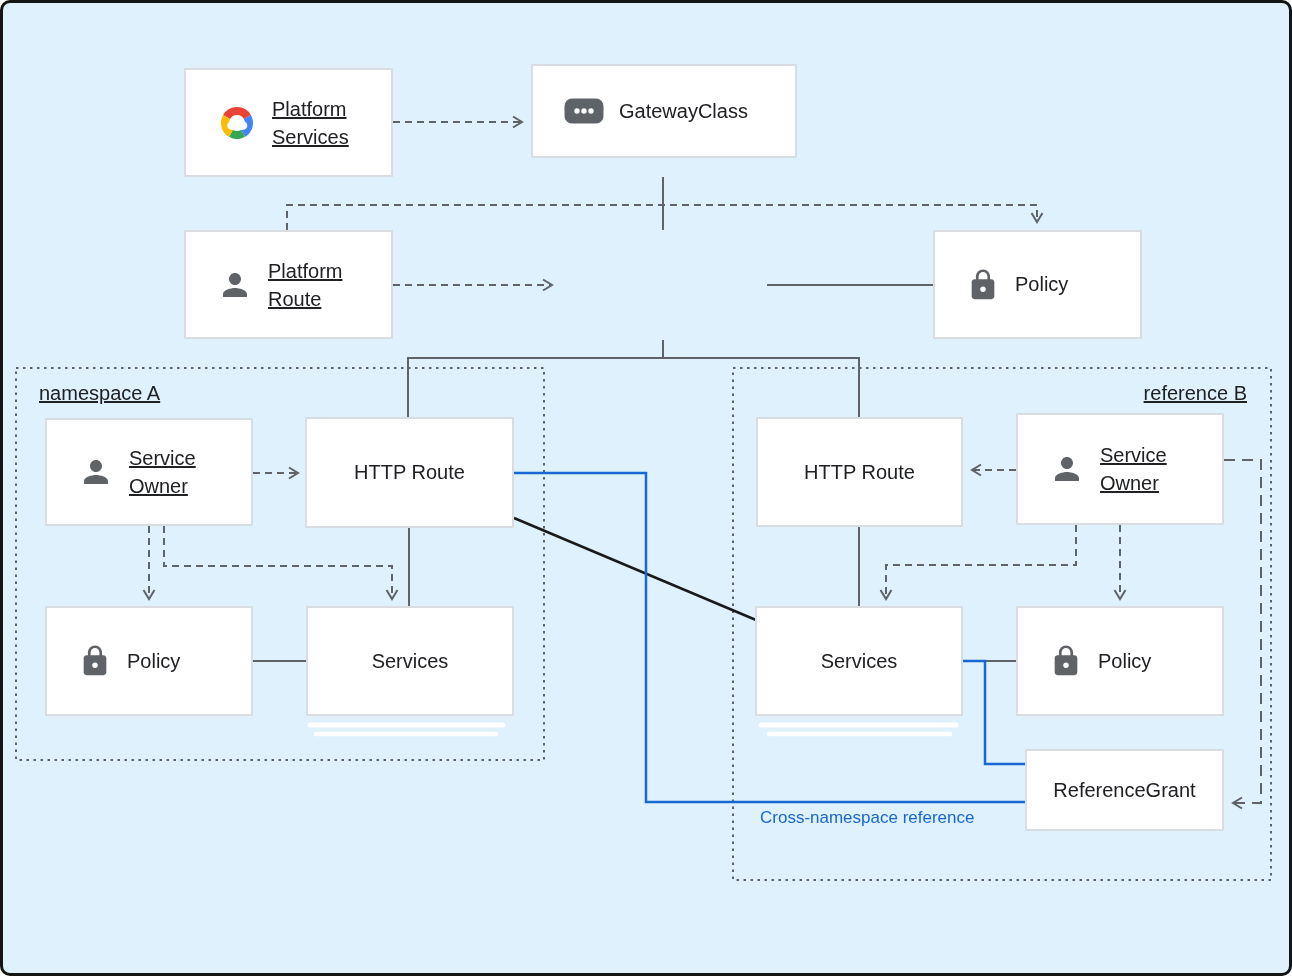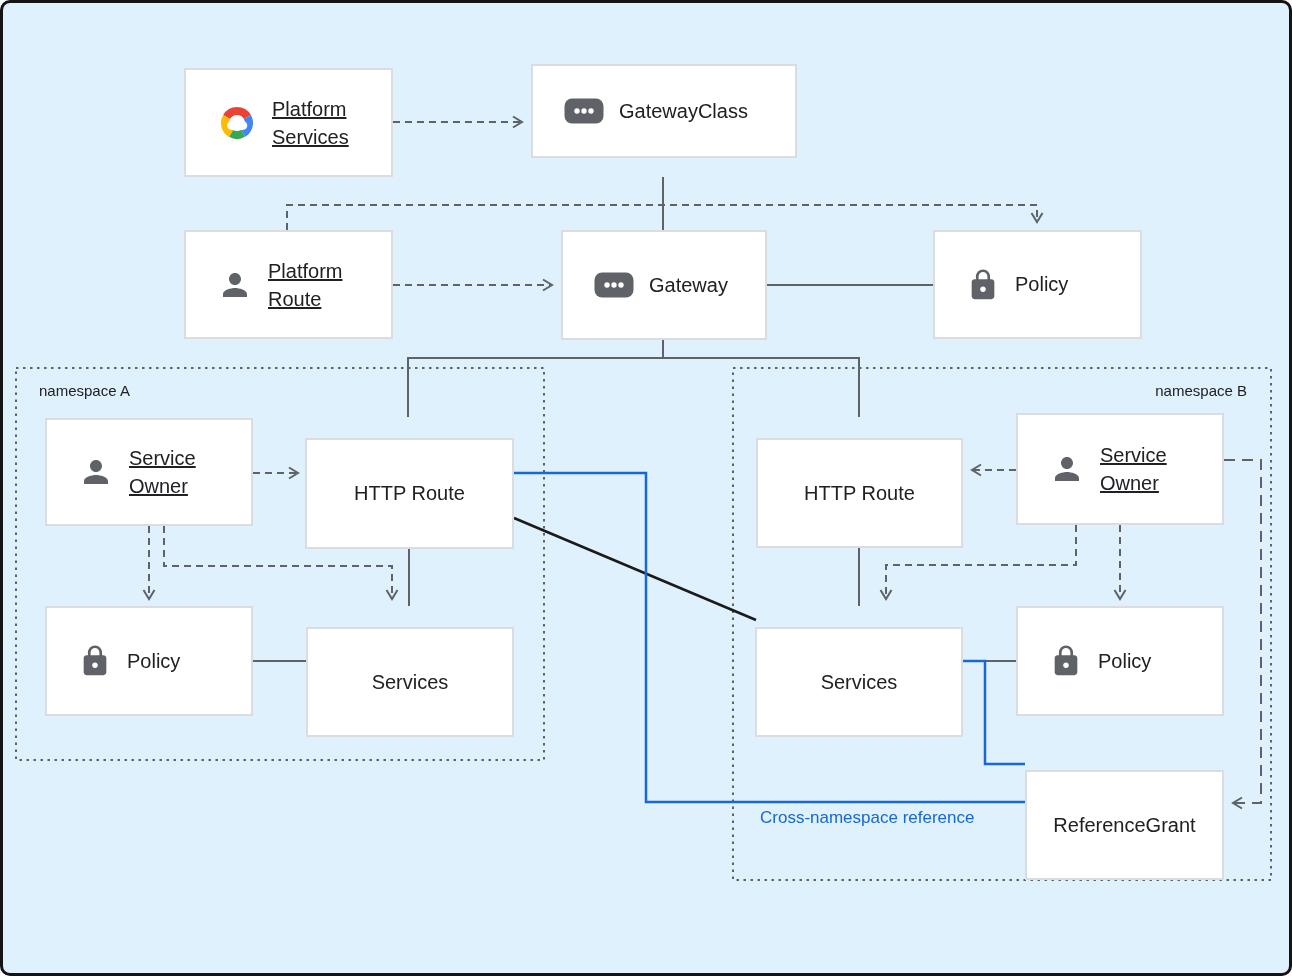--- a/index.html
+++ b/index.html
@@ -17,24 +17,24 @@
   .stroke-black{stroke:var(--line-black);fill:none;stroke-width:2.5;}
   .stroke-white{stroke:#ffffff;fill:none;stroke-linecap:round;}
   .dashed{stroke-dasharray:7 5;}
   .dashed-long{stroke-dasharray:11 7;}
   .dotted{stroke-dasharray:2.5 4.5;}
   .fill-icon{fill:var(--icon-gray);}
   .node{position:absolute;box-sizing:border-box;background:var(--node-fill);
     border:2px solid var(--node-border);display:flex;align-items:center;
     color:var(--text);font-size:20px;}
   .node.with-icon{padding-left:31px;gap:15px;justify-content:flex-start;}
-  .node.centered{justify-content:center;margin-top:21px;}
+  .node.centered{justify-content:center;}
   .two-line{line-height:28px;text-decoration:underline;}
   .icon{display:flex;align-items:center;justify-content:center;}
-  .ns-label{position:absolute;font-size:15px;color:var(--text);}
+  .ns-label{position:absolute;font-size:20px;color:var(--text);text-decoration:underline;}
   .cross-ref{position:absolute;font-size:17px;color:var(--accent-blue);text-align:right;}
 </style>
 </head>
 <body>
 
 <div class="frame">
 
   <svg class="wiring">
     <defs>
       <marker id="arrowGray" viewBox="-12 -8 14 16" refX="0" refY="0" markerWidth="14" markerHeight="16" orient="auto" markerUnits="userSpaceOnUse">
@@ -70,21 +70,21 @@
     <path d="M511 470 H643 V799 H1022" class="stroke-blue"></path>
     <path d="M960 658 H982 V761 H1022" class="stroke-blue"></path>
 
     <path d="M307 722 H500" stroke-width="5" class="stroke-white"></path>
     <path d="M313 731 H493" stroke-width="4.5" class="stroke-white"></path>
     <path d="M758 722 H953" stroke-width="5" class="stroke-white"></path>
     <path d="M766 731 H947" stroke-width="4.5" class="stroke-white"></path>
   </svg>
 
   <div class="ns-label" style="left:36px;top:379px">namespace A</div>
-  <div class="ns-label" style="right:42px;top:379px">namespace B</div>
+  <div class="ns-label" style="right:42px;top:379px">reference B</div>
 
   <div class="node with-icon" style="left:181px;top:65px;width:209px;height:109px">
     <span class="icon">
       <svg width="40" height="34" viewBox="0 0 40 34">
         <path d="M9.6 11 A12 12 0 0 1 30.4 11" stroke="#EA4335" stroke-width="8" fill="none"></path>
         <path d="M30.4 11 A12 12 0 0 1 26 27.4" stroke="#4285F4" stroke-width="8" fill="none"></path>
         <path d="M26 27.4 A12 12 0 0 1 14 27.4" stroke="#34A853" stroke-width="8" fill="none"></path>
         <path d="M14 27.4 A12 12 0 0 1 9.6 11" stroke="#FBBC05" stroke-width="8" fill="none"></path>
         <g fill="#ffffff">
           <circle cx="14.5" cy="19.5" r="4.3"></circle>
@@ -117,31 +117,20 @@
       <svg width="36" height="36" viewBox="0 0 24 24">
         <path class="fill-icon" d="M12 12c2.21 0 4-1.79 4-4s-1.79-4-4-4-4 1.79-4 4 1.79 4 4 4zm0 2c-2.67 0-8 1.34-8 4v2h16v-2c0-2.66-5.33-4-8-4z"></path>
       </svg>
     </span>
     <div class="two-line">
       <div>Platform</div>
       <div>Route</div>
     </div>
   </div>
 
-  <div class="node with-icon" style="left:558px;top:227px;width:206px;height:110px">
-    <span class="icon">
-      <svg width="40" height="26" viewBox="0 0 40 26">
-        <rect x="0.5" y="0.5" width="39" height="25" rx="7.5" class="fill-icon"></rect>
-        <circle cx="13" cy="13" r="2.7" fill="#fff"></circle>
-          <circle cx="20" cy="13" r="2.7" fill="#fff"></circle>
-        <circle cx="27" cy="13" r="2.7" fill="#fff"></circle>
-      </svg>
-    </span>
-    <div>Gateway</div>
-  </div>
 
   <div class="node with-icon" style="left:930px;top:227px;width:209px;height:109px">
     <span class="icon">
       <svg width="34" height="36" viewBox="0 0 24 24">
         <path class="fill-icon" d="M18 8h-1V6c0-2.76-2.24-5-5-5S7 3.24 7 6v2H6c-1.1 0-2 .9-2 2v10c0 1.1.9 2 2 2h12c1.1 0 2-.9 2-2V10c0-1.1-.9-2-2-2zm-6 9c-1.1 0-2-.9-2-2s.9-2 2-2 2 .9 2 2-.9 2-2 2zm3.1-9H8.9V6c0-1.71 1.39-3.1 3.1-3.1 1.71 0 3.1 1.39 3.1 3.1v2z"></path>
       </svg>
     </span>
     <div>Policy</div>
   </div>
 
@@ -196,19 +185,19 @@
 
   <div class="node with-icon" style="left:1013px;top:603px;width:208px;height:110px">
     <span class="icon">
       <svg width="34" height="36" viewBox="0 0 24 24">
         <path class="fill-icon" d="M18 8h-1V6c0-2.76-2.24-5-5-5S7 3.24 7 6v2H6c-1.1 0-2 .9-2 2v10c0 1.1.9 2 2 2h12c1.1 0 2-.9 2-2V10c0-1.1-.9-2-2-2zm-6 9c-1.1 0-2-.9-2-2s.9-2 2-2 2 .9 2 2-.9 2-2 2zm3.1-9H8.9V6c0-1.71 1.39-3.1 3.1-3.1 1.71 0 3.1 1.39 3.1 3.1v2z"></path>
       </svg>
     </span>
     <div>Policy</div>
   </div>
 
-  <div class="node centered" style="left:1022px;top:746px;width:199px;height:110px">
+  <div class="node centered" style="left:1022px;top:746px;width:199px;height:82px">
     <div>ReferenceGrant</div>
   </div>
 
   <div class="cross-ref" style="left:757px;top:805px">Cross-namespace reference</div>
 
 </div>
 
 </body></html>

